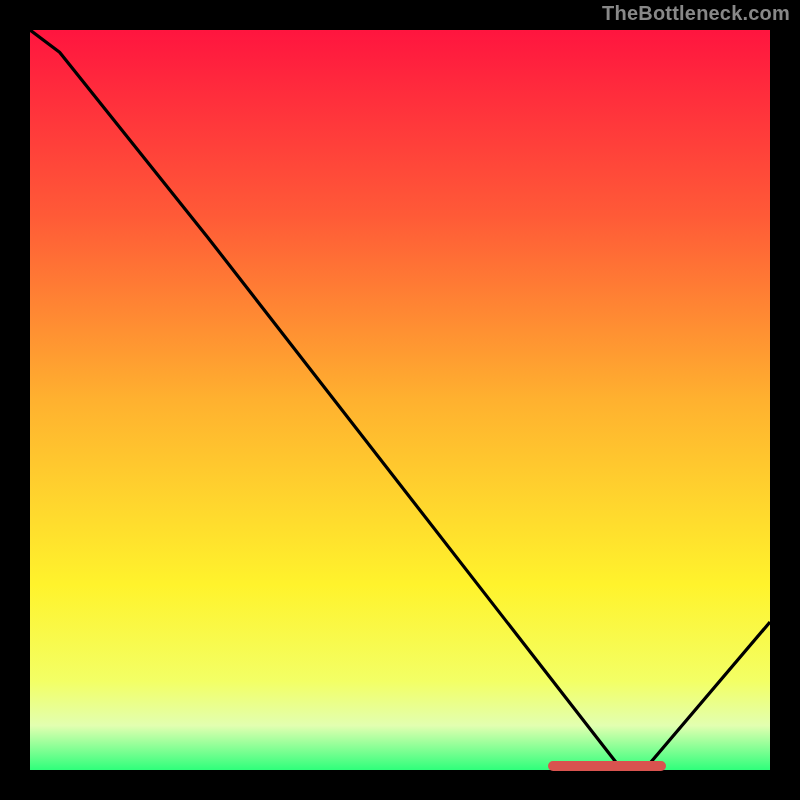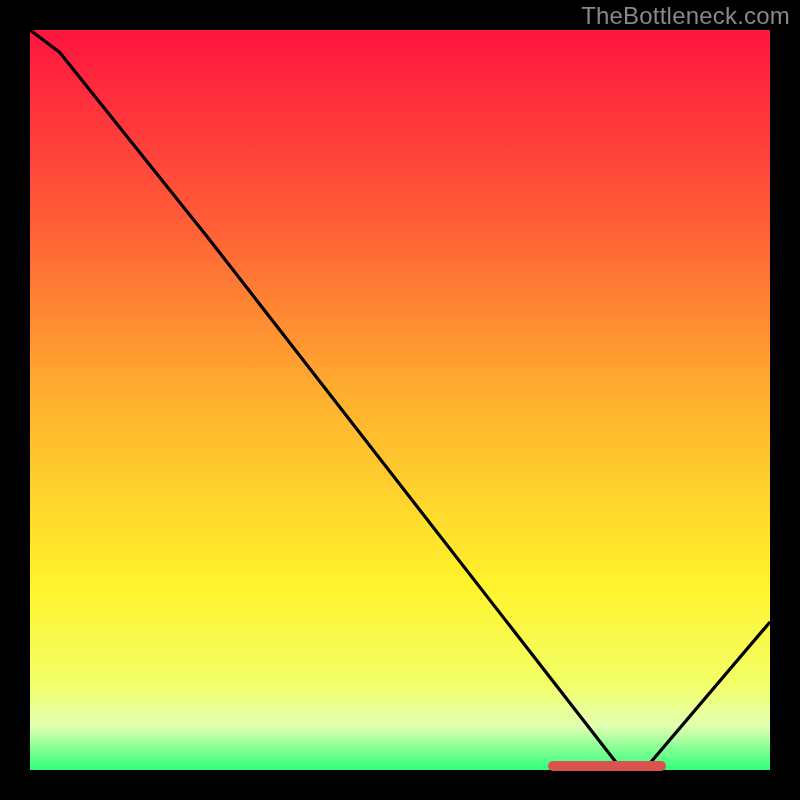--- a/index.html
+++ b/index.html
@@ -10,22 +10,22 @@
     background: #000;
     position: relative;
     overflow: hidden;
     font-family: Arial, Helvetica, sans-serif;
   }
   .watermark {
     position: absolute;
     top: 2px;
     right: 10px;
     color: #888;
-    font-size: 24px;
-    font-weight: normal;
+    font-size: 20px;
+    font-weight: bold;
     z-index: 3;
     letter-spacing: 0.2px;
   }
   .plot-area {
     position: absolute;
     left: 30px;
     top: 30px;
     width: 740px;
     height: 740px;
     background: linear-gradient(to bottom,

